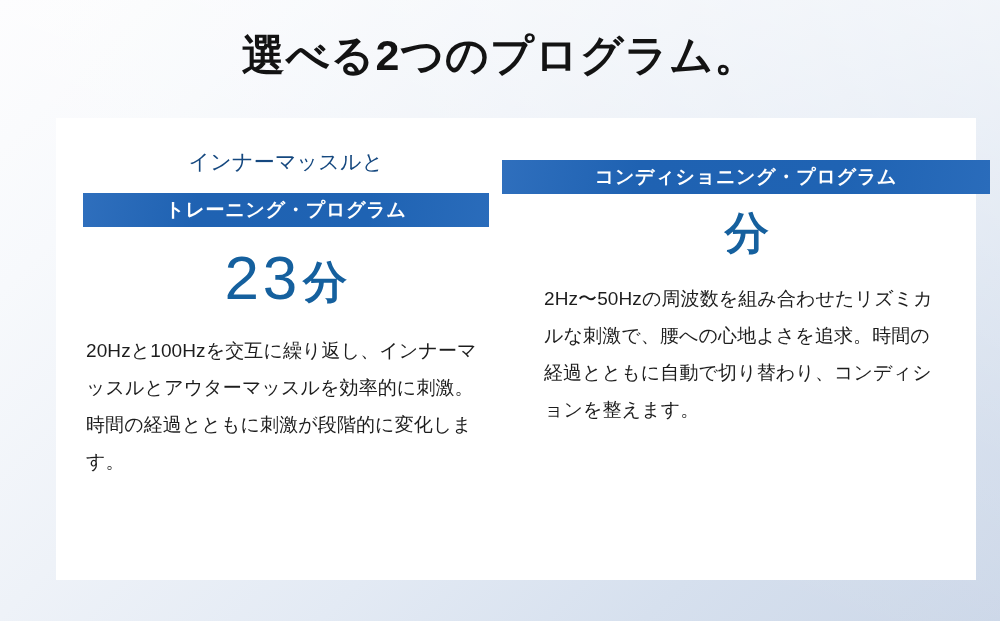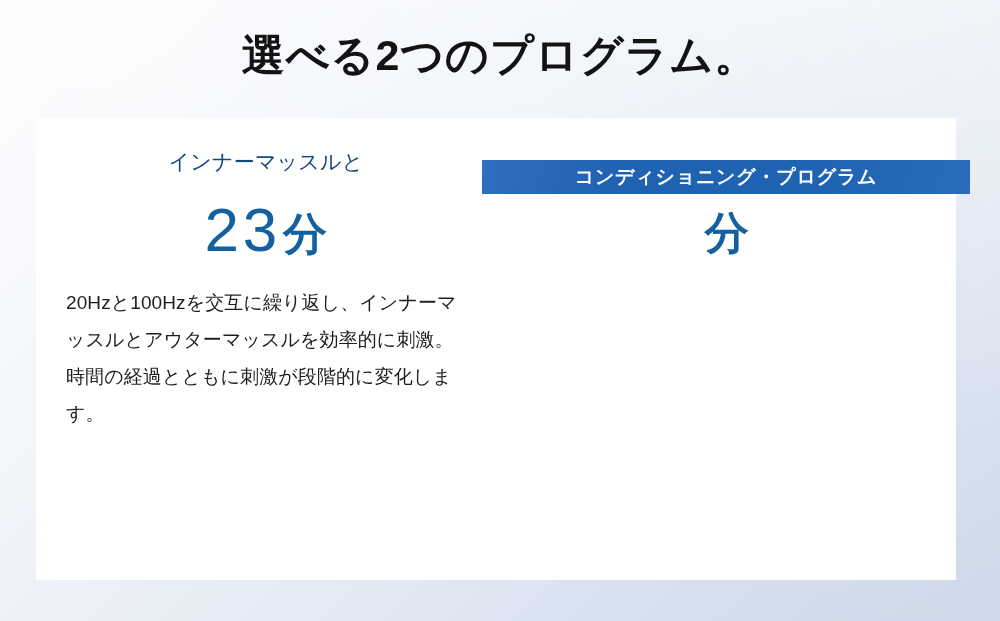--- a/index.html
+++ b/index.html
@@ -41,21 +41,21 @@
     text-align: center;
     font-size: 43px;
     font-weight: bold;
     letter-spacing: 0.02em;
     color: #131313;
     line-height: 1.3;
   }
 
   .card {
     position: absolute;
-    left: 36px;
+    left: 56px;
     top: 118px;
     width: 920px;
     height: 462px;
     background: #ffffff;
     display: flex;
   }
 
   .column {
     width: 50%;
     padding-top: 28px;
@@ -134,32 +134,34 @@
 
 <h1 class="page-title">選べる2つのプログラム。</h1>
 
 <div class="card">
 
   <div class="column col-left">
     <div class="col-heading">
       <div>インナーマッスルと</div>
     </div>
 
+    <div class="badge training">トレーニング・プログラム</div>
 
     <div class="duration">
       <span class="num">23</span>
         <span class="unit">分</span>
     </div>
 
     <p class="col-body">20Hzと100Hzを交互に繰り返し、インナーマッスルとアウターマッスルを効率的に刺激。時間の経過とともに刺激が段階的に変化します。</p>
   </div>
 
   <div class="column col-right">
 
     <div class="badge conditioning">コンディショニング・プログラム</div>
 
     <div class="duration">
         <span class="unit">分</span>
     </div>
 
+    <p class="col-body">2Hz〜50Hzの周波数を組み合わせたリズミカルな刺激で、腰への心地よさを追求。時間の経過とともに自動で切り替わり、コンディションを整えます。</p>
   </div>
 
 </div>
 
 </body></html>

